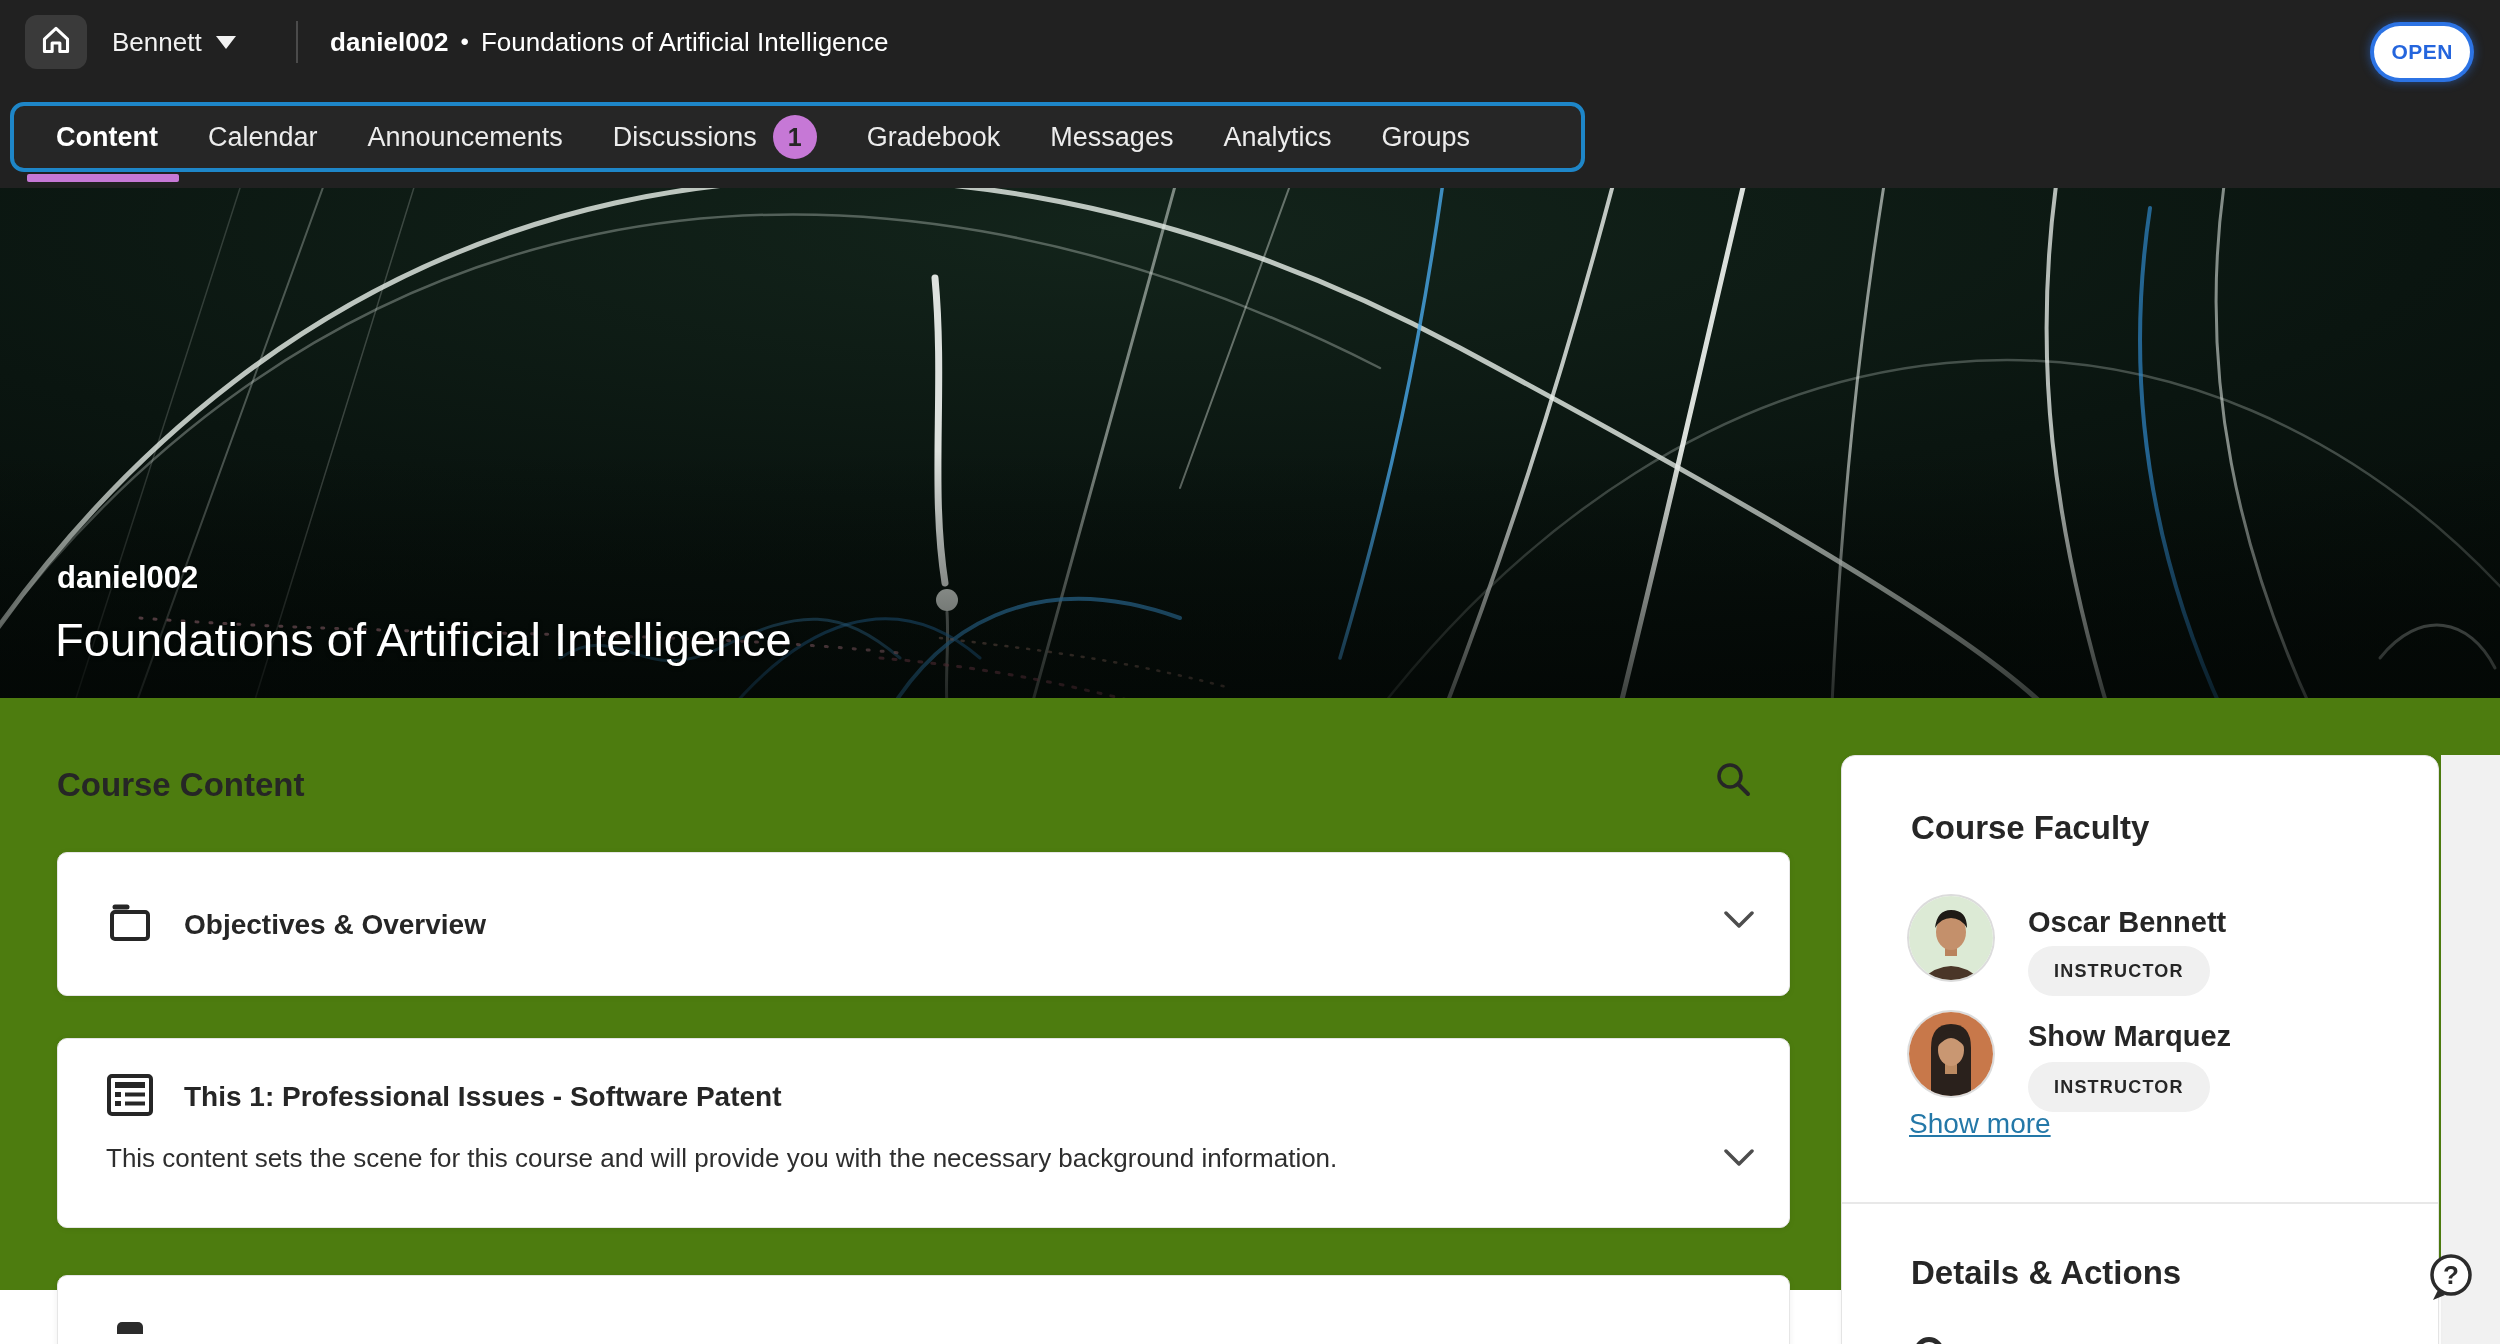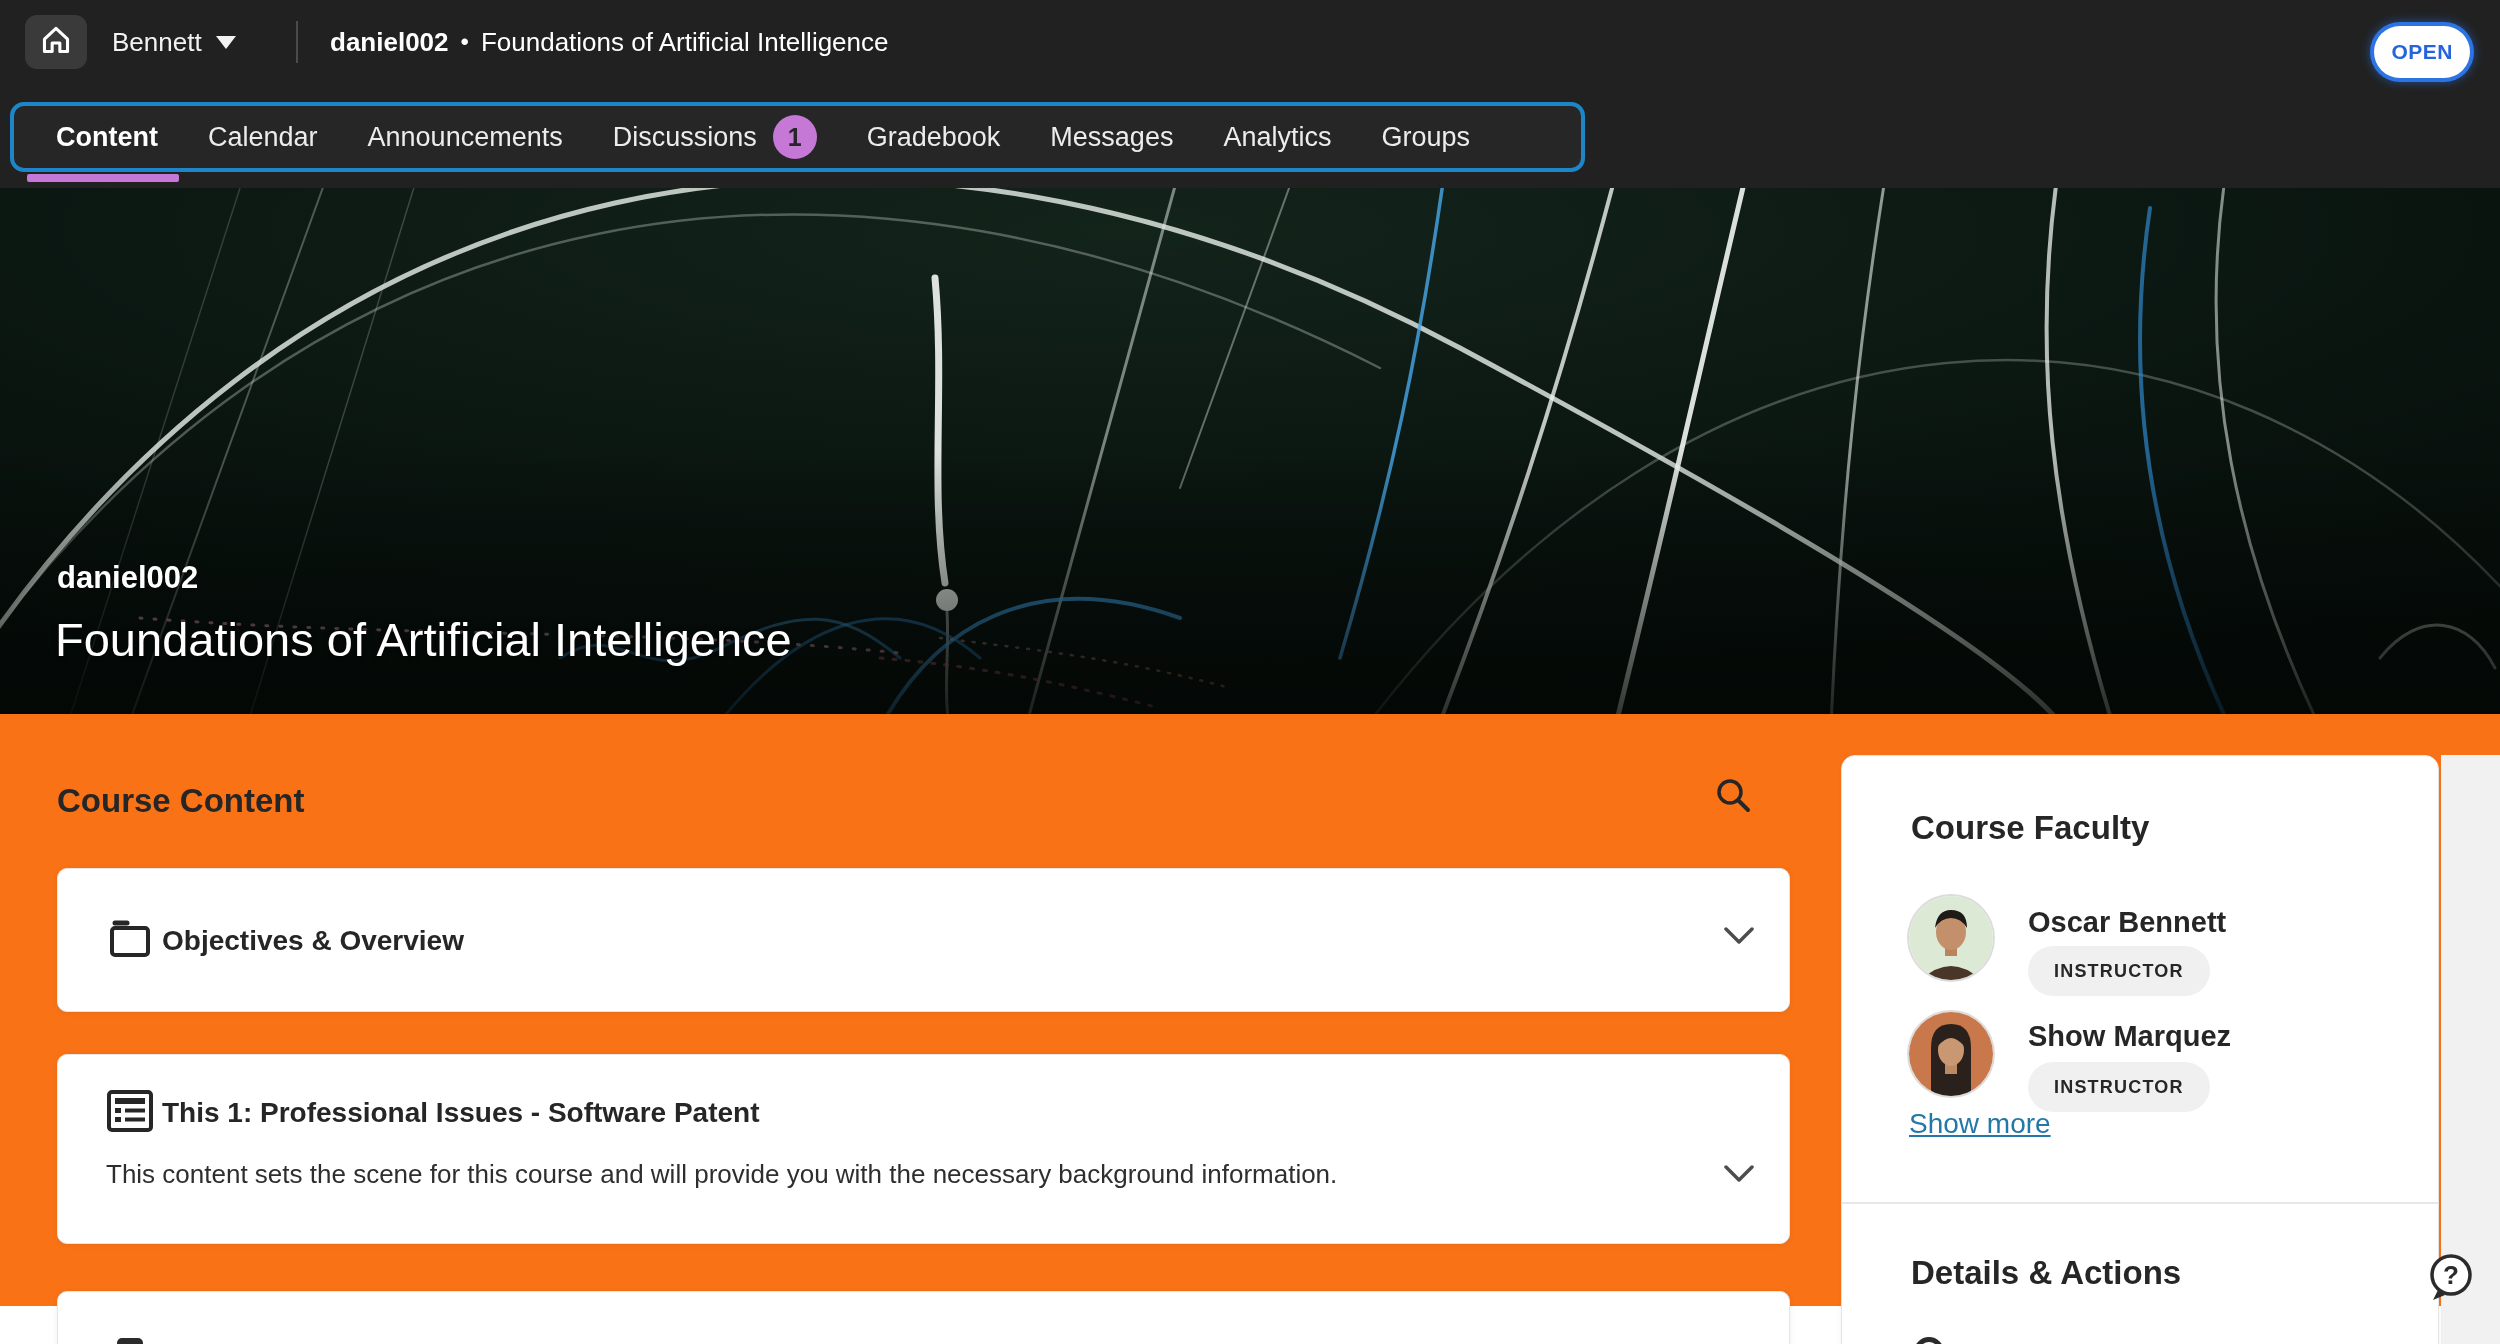--- a/index.html
+++ b/index.html
@@ -26,25 +26,25 @@
   .tab.active{color:#ffffff;font-weight:bold;}
   .tab-badge{min-width:44px;height:44px;border-radius:50%;background:#c678d6;color:#262626;font-size:25px;font-weight:bold;display:flex;align-items:center;justify-content:center;}
   .active-underline{position:absolute;left:27px;top:174px;width:152px;height:8px;background:#c678d6;border-radius:2px;}
   
   .hero{position:absolute;left:0;top:188px;width:2500px;height:526px;overflow:hidden;background:#07110c;}
   .hero svg{position:absolute;left:0;top:0;}
   .hero-shade{position:absolute;left:0;top:0;width:100%;height:100%;background:linear-gradient(to bottom,rgba(4,9,7,0) 50%,rgba(3,7,5,0.78) 100%);}
   .hero-code{position:absolute;left:57px;top:372px;font-size:31px;font-weight:bold;color:#ffffff;text-shadow:0 1px 3px rgba(0,0,0,.6);}
   .hero-title{position:absolute;left:55px;top:424px;font-size:47px;font-weight:400;color:#ffffff;text-shadow:0 1px 4px rgba(0,0,0,.6);}
   
-  .main{position:absolute;left:0;top:714px;width:2500px;height:592px;background:#f97316;}
+  .main{position:absolute;left:0;top:698px;width:2500px;height:592px;background:#4d7c0f;}
   .section-heading{position:absolute;left:57px;top:68px;font-size:33px;font-weight:bold;color:#262626;}
   .search-btn{position:absolute;left:1708px;top:58px;width:52px;height:52px;display:flex;align-items:center;justify-content:center;cursor:pointer;}
   .card{position:absolute;left:57px;width:1733px;background:#ffffff;border:1px solid #e6e6e6;border-radius:10px;box-shadow:0 1px 6px rgba(0,0,0,0.07);box-sizing:border-box;}
-  .card-row{position:absolute;left:48px;display:flex;align-items:center;gap:8px;}
+  .card-row{position:absolute;left:48px;display:flex;align-items:center;gap:30px;}
   .card-title{font-size:28px;font-weight:bold;color:#262626;}
   .card-desc{position:absolute;left:48px;font-size:26px;color:#2e2e2e;}
   .chevron{position:absolute;right:34px;cursor:pointer;}
   .item-sliver{position:absolute;left:59px;top:46px;width:26px;height:12px;background:#2b2b2b;border-radius:5px 5px 0 0;}
   
   .rail-card{position:absolute;left:1841px;top:755px;width:598px;height:700px;box-sizing:border-box;background:#ffffff;border:1px solid #e4e4e4;border-radius:14px;box-shadow:0 1px 5px rgba(0,0,0,0.05);}
   .rail-heading{position:absolute;left:69px;font-size:33px;font-weight:bold;color:#262626;}
   .avatar{position:absolute;left:67px;width:84px;height:84px;border-radius:50%;overflow:hidden;box-shadow:0 0 0 2px #dcdcdc;}
   .member-name{position:absolute;left:186px;font-size:29px;font-weight:bold;color:#262626;}
   .role-pill{position:absolute;left:186px;height:42px;padding:4px 26px;background:#f0f0f0;border-radius:999px;display:flex;align-items:center;}

